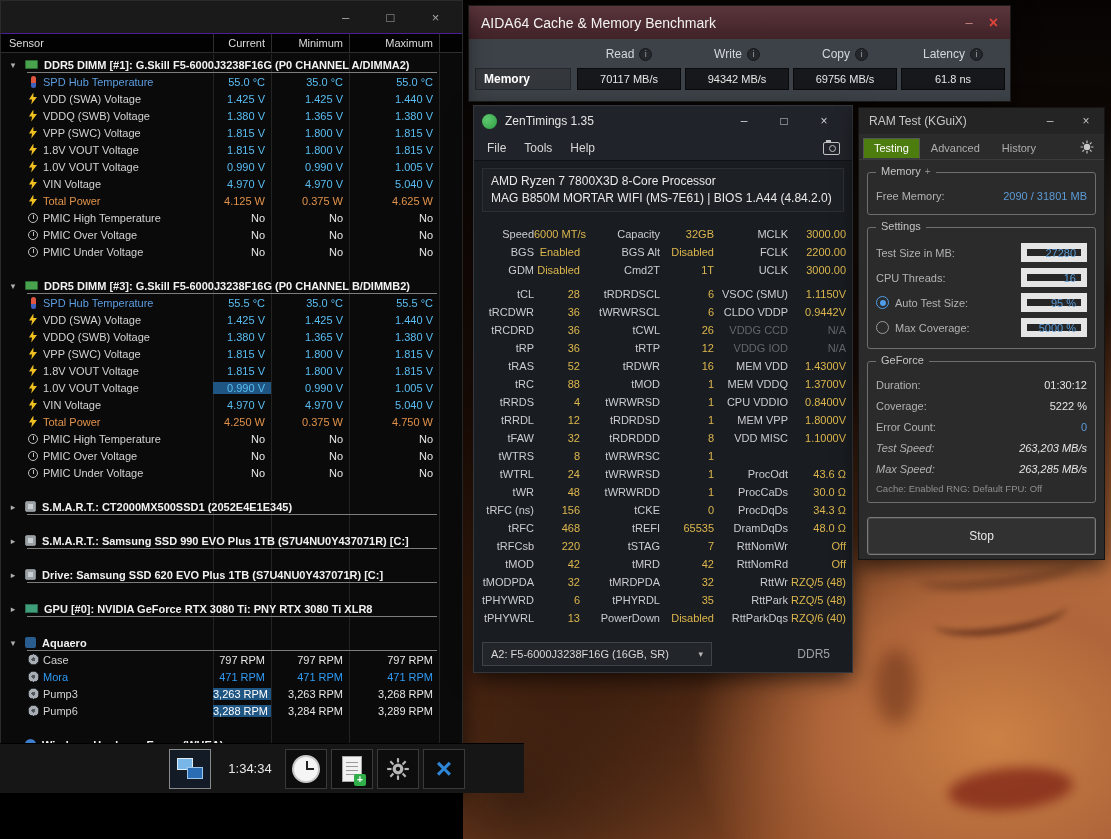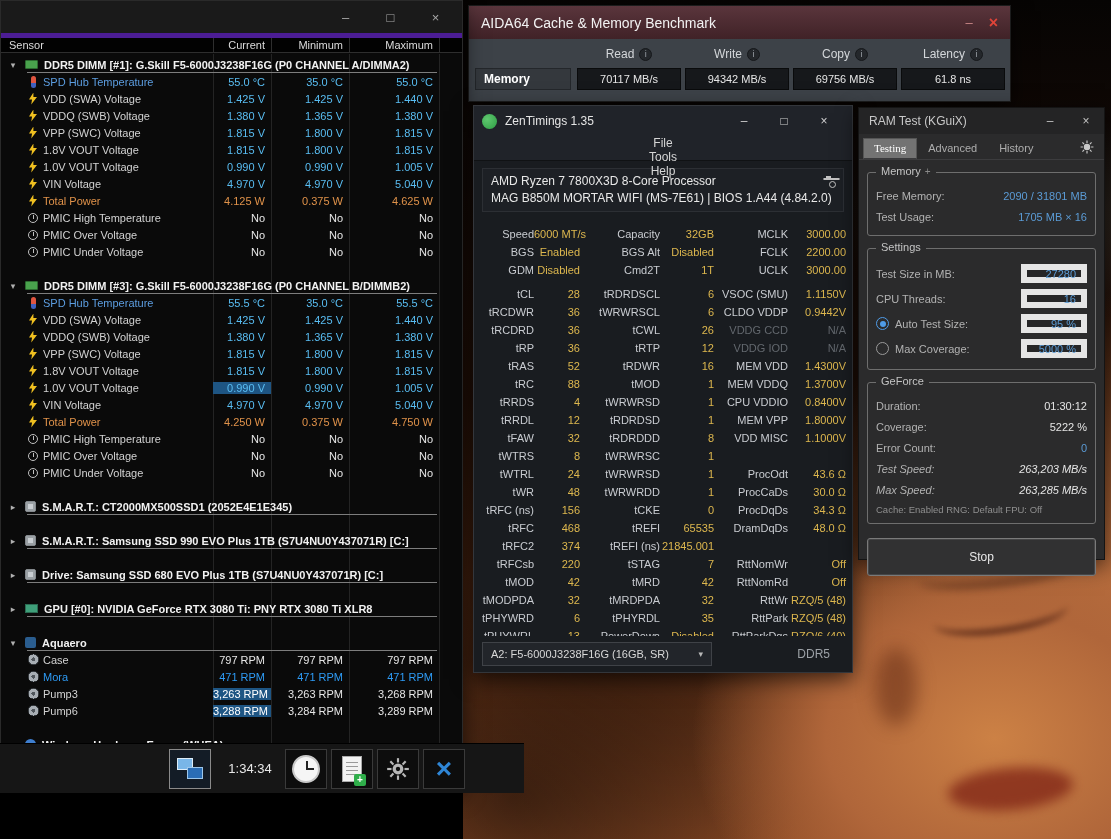--- a/index.html
+++ b/index.html
@@ -54,21 +54,21 @@
   .aida-cell { height:22px; margin:0 2px; background:#16181b; border:1px solid #0a0b0c;
     display:flex; align-items:center; justify-content:center; font-size:11px; color:#e6e6e6; }
 
   
   #sensor-window { left:0; top:0; width:463px; height:789px; background:#0a0a0a; border:1px solid #2a2a2a; }
   .sw-titlebar { height:32px; background:#1a1a1a; display:flex; align-items:center; }
   .sw-controls { margin-left:auto; display:flex; padding-right:4px; }
   .sw-btn { width:45px; height:32px; display:flex; align-items:center; justify-content:center;
     color:#a8a8a8; font-size:13px; }
   .sw-header { height:20px; display:grid; grid-template-columns:212px 58px 78px 90px 1fr;
-    background:#020202; border-top:5px solid #4c1d95; border-bottom:1px solid #2e2e2e;
+    background:#020202; border-top:1px solid #4c1d95; border-bottom:1px solid #2e2e2e;
     font-size:11px; color:#dcdcdc; align-items:stretch; }
   .h-sensor { display:flex; align-items:center; padding-left:8px; }
   .h-val { display:flex; align-items:center; justify-content:flex-end; padding-right:6px;
     border-left:1px solid #2e2e2e; }
   .h-end { border-left:1px solid #2e2e2e; }
   .sw-body { position:absolute; top:53px; bottom:0; left:0; right:0; overflow:hidden; padding-top:2px;
     background-image:linear-gradient(#242424,#242424),linear-gradient(#242424,#242424),
       linear-gradient(#242424,#242424),linear-gradient(#242424,#242424);
     background-size:1px 100%; background-repeat:no-repeat;
     background-position:212px 0,270px 0,348px 0,438px 0; }
@@ -107,21 +107,21 @@
   .ri-counter { width:10px; height:10px; border-radius:50%; border:1px solid #b8b8b8; }
 
   
   #zt-window { left:473px; top:105px; width:380px; height:568px; background:#191c20; border:1px solid #33363b; }
   .zt-titlebar { height:30px; background:#202329; display:flex; align-items:center; padding:0 8px; }
   .zt-app-icon { width:15px; height:15px; border-radius:50%;
     background:radial-gradient(circle at 35% 35%, #5fc86f, #2e9e44); margin-right:8px; }
   .zt-title { flex:1; font-size:12px; color:#e4e4e4; }
   .zt-btn { width:40px; text-align:center; color:#cfcfcf; font-size:12px; }
   .zt-menubar { height:25px; background:#202329; border-bottom:1px solid #101214;
-    display:flex; align-items:center; padding:0 4px; font-size:12px; color:#d6d6d6;flex-direction:column; }
+    display:flex; align-items:center; padding:0 4px; font-size:12px; color:#d6d6d6; }
   .zt-menu-item { padding:0 9px; }
   .camera-icon { margin-left:auto; margin-right:8px; width:17px; height:13px;
     border:1px solid #c2c2c2; border-radius:2px; position:relative; }
   .camera-icon::before { content:""; position:absolute; left:5px; top:2px; width:5px; height:5px;
     border:1px solid #c2c2c2; border-radius:50%; }
   .camera-icon::after { content:""; position:absolute; top:-3px; left:2px; width:5px; height:2px; background:#c2c2c2; }
   .zt-info { margin:7px 8px; border:1px solid #2c2f34; background:#1d2025; padding:4px 8px;
     font-size:12px; color:#e8e8e8; line-height:17px; }
   .zt-grid { padding:6px 8px 0 8px; font-size:11px; }
   .zt-row { display:grid; grid-template-columns:52px 46px 80px 54px 74px 58px; height:18px; align-items:center; }
@@ -140,21 +140,21 @@
   
   #rt-window { left:858px; top:107px; width:247px; height:453px; background:#2b2b2c; border:1px solid #141414; }
   .rt-titlebar { height:26px; background:#242425; display:flex; align-items:center; padding-left:10px;
     font-size:12px; color:#c8c8c8; }
   .rt-title { flex:1; }
   .rt-wbtn { width:36px; height:26px; display:flex; align-items:center; justify-content:center;
     color:#c0c0c0; font-size:12px; }
   .rt-tabbar { display:flex; align-items:flex-end; height:26px; padding:0 4px;
     border-bottom:1px solid #3c3c3e; }
   .rt-tab { padding:3px 10px 4px; font-size:11px; color:#adadad; border:1px solid transparent; }
-  .rt-tab.active { background:#737373; border:1px solid #555; border-bottom-color:#3a3a3c; color:#fff;font-family:Liberation Serif, serif; }
+  .rt-tab.active { background:#4d7c0f; border:1px solid #555; border-bottom-color:#3a3a3c; color:#fff; }
   .rt-theme { margin-left:auto; margin-right:6px; margin-bottom:5px; display:flex; }
   .rt-group { margin:12px 8px 0; border:1px solid #6e6e6e; border-radius:3px; position:relative;
     padding:12px 8px 8px; }
   .rt-group-title { position:absolute; top:-8px; left:8px; background:#2b2b2c; padding:0 5px;
     font-size:11px; color:#c4c4c4; display:flex; align-items:center; gap:4px; }
   .gt-plus { color:#8a8a8a; font-size:10px; }
   .gt-plus::after { content:"+"; }
   .rt-row { display:flex; align-items:center; height:21px; font-size:11px; color:#b2b2b2; }
   .rt-row-tall { height:25px; }
   .rt-value { margin-left:auto; color:#5b9bd5; }
@@ -505,21 +505,21 @@
           <div class="s-ghead">
             <span class="chev">▸</span>
             <span class="gicon gi-disk"></span>
             <span class="gtitle">S.M.A.R.T.: Samsung SSD 990 EVO Plus 1TB (S7U4NU0Y437071R) [C:]</span>
           </div>
         </div>
         <div class="s-group">
           <div class="s-ghead">
             <span class="chev">▸</span>
             <span class="gicon gi-disk"></span>
-            <span class="gtitle">Drive: Samsung SSD 680 EVO Plus 1TB (S7U4NU0Y437071R) [C:]</span>
+            <span class="gtitle">Drive: Samsung SSD 620 EVO Plus 1TB (S7U4NU0Y437071R) [C:]</span>
           </div>
         </div>
         <div class="s-group">
           <div class="s-ghead">
             <span class="chev">▸</span>
             <span class="gicon gi-gpu"></span>
             <span class="gtitle">GPU [#0]: NVIDIA GeForce RTX 3080 Ti: PNY RTX 3080 Ti XLR8</span>
           </div>
         </div>
         <div class="s-group">
@@ -736,28 +736,20 @@
           <span class="zt-l">ProcDqDs</span>
           <span class="zt-v">34.3 Ω</span>
         </div>
         <div class="zt-row">
           <span class="zt-l">tRFC</span>
           <span class="zt-v">468</span>
           <span class="zt-l">tREFI</span>
           <span class="zt-v">65535</span>
           <span class="zt-l">DramDqDs</span>
           <span class="zt-v">48.0 Ω</span>
-        </div>
-        <div class="zt-row">
-          <span class="zt-l">tRFC2</span>
-          <span class="zt-v">374</span>
-          <span class="zt-l">tREFI (ns)</span>
-          <span class="zt-v">21845.001</span>
-          <span class="zt-l"></span>
-          <span class="zt-v"></span>
         </div>
         <div class="zt-row">
           <span class="zt-l">tRFCsb</span>
           <span class="zt-v">220</span>
           <span class="zt-l">tSTAG</span>
           <span class="zt-v">7</span>
           <span class="zt-l">RttNomWr</span>
           <span class="zt-v">Off</span>
         </div>
         <div class="zt-row">
@@ -823,24 +815,20 @@
     </div>
 
     <div class="rt-group">
       <div class="rt-group-title">
         <span>Memory</span>
         <span class="gt-plus"></span>
       </div>
       <div class="rt-row">
         <span>Free Memory:</span>
         <span class="rt-value">2090 / 31801 MB</span>
-      </div>
-      <div class="rt-row">
-        <span>Test Usage:</span>
-        <span class="rt-value">1705 MB × 16</span>
       </div>
     </div>
 
     <div class="rt-group">
       <div class="rt-group-title">
         <span>Settings</span>
       </div>
       <div class="rt-row rt-row-tall">
         <span>Test Size in MB:</span>
         <span class="rt-input">27280</span>

